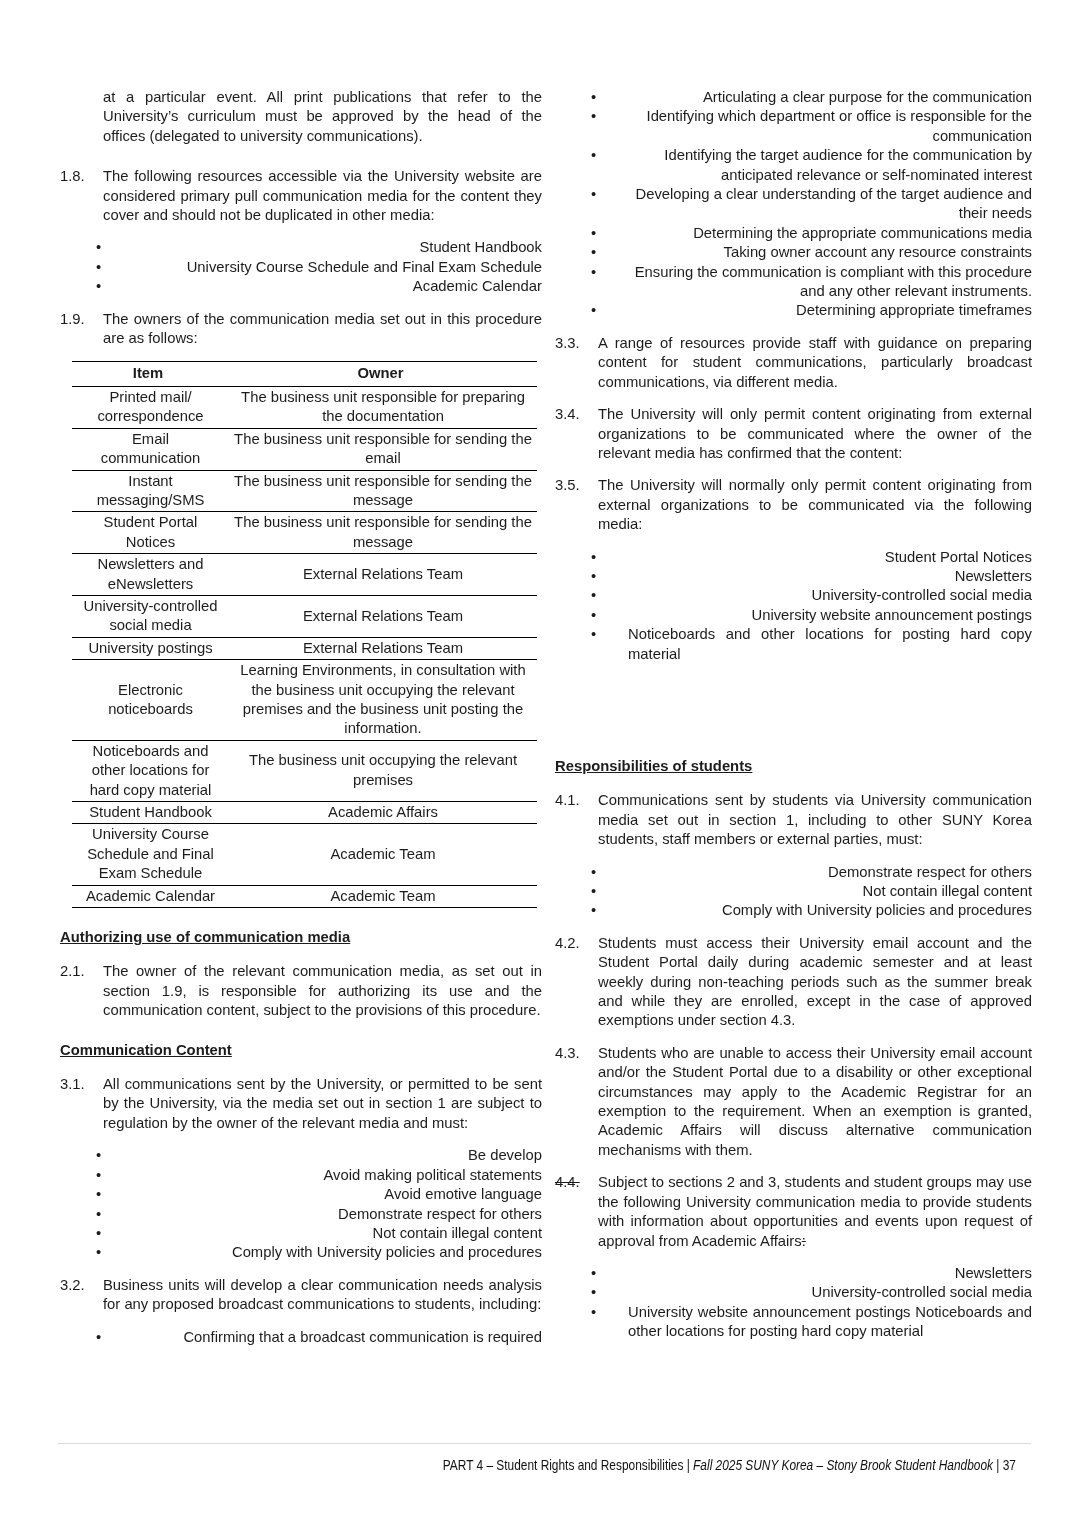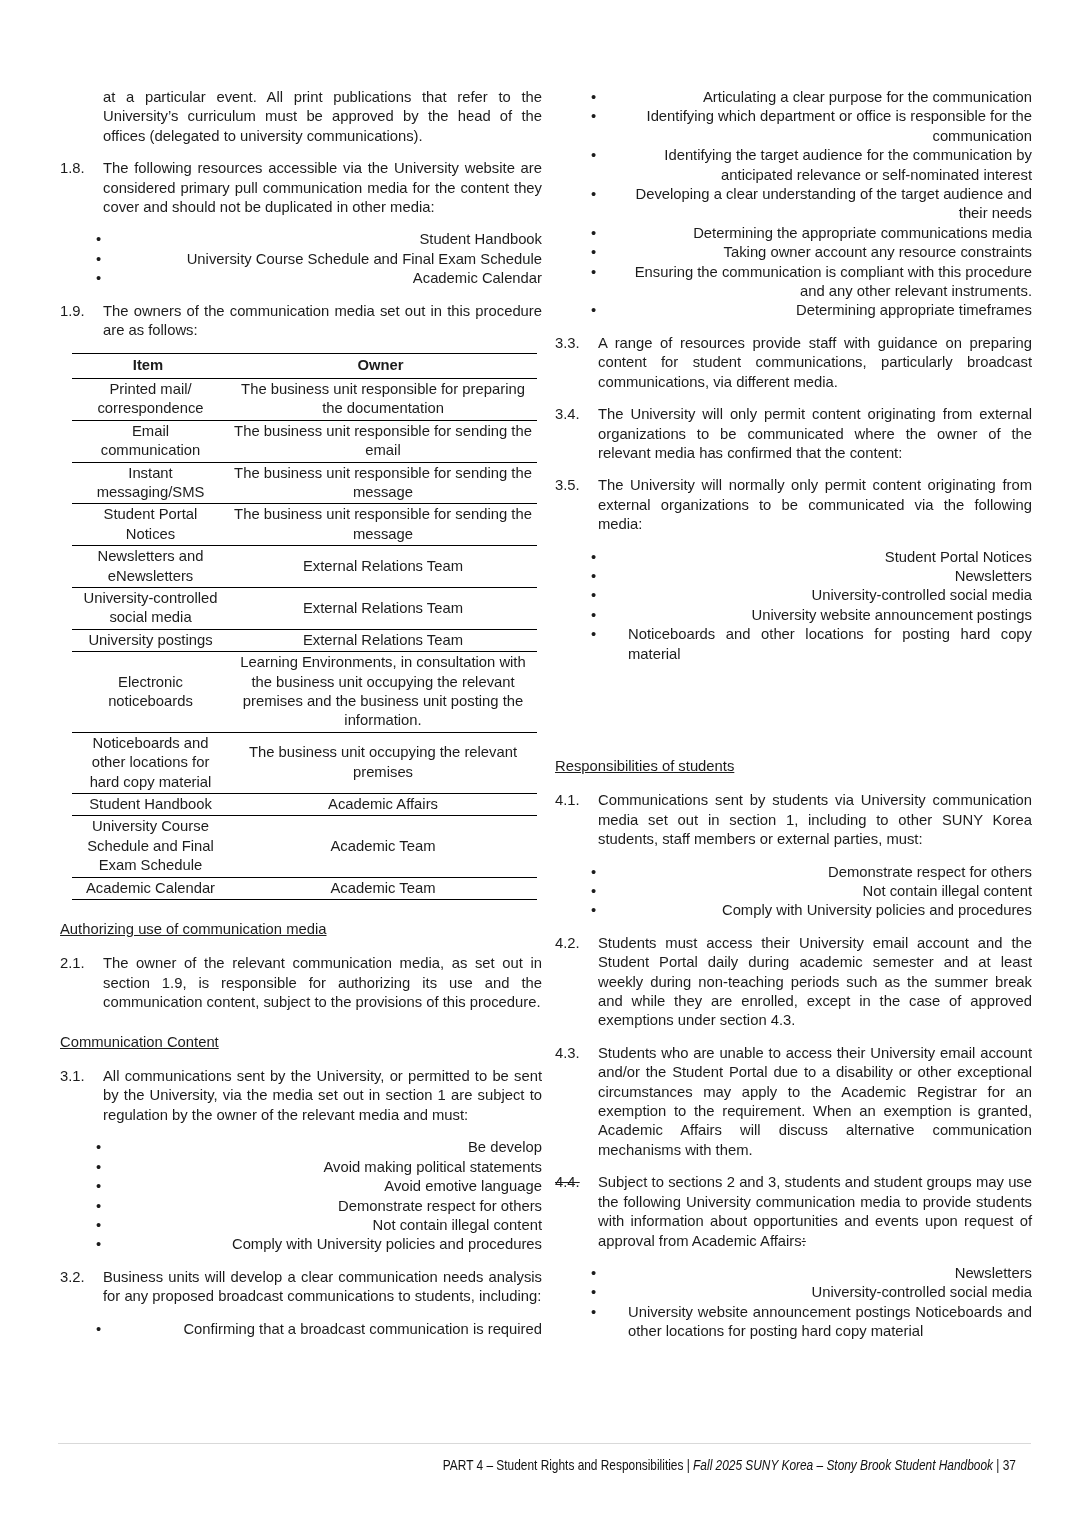--- a/index.html
+++ b/index.html
@@ -9,28 +9,28 @@
     font-size:14.8px; line-height:19.4px;
     overflow:hidden;
   }
   .col { position:absolute; top:88px; }
   .col-left  { left:60px;  width:482px; }
   .col-right { left:555px; width:477px; }
 
   .para { display:flex; margin:0 0 13px 0; }
   .para .num { flex:none; width:43px; }
   .para .ptext { flex:1; text-align:justify; }
-  .indented { padding-left:43px; text-align:justify; margin:0 0 13px 0; }
+  .indented { padding-left:43px; text-align:justify; margin:0 0 21px 0; }
 
   .bullets { list-style:none; margin:0 0 13px 0; padding:0; }
   .bullets li { position:relative; padding-left:73px; text-align:right; }
   .bullets li::before { content:"\2022"; position:absolute; left:36px; }
   .bullets li.justify { text-align:justify; }
 
-  .heading { text-decoration:underline; margin:20px 0 15px 0; }
+  .heading { text-decoration:underline; margin:20px 0 15px 0;font-weight:bold; }
   .strike { text-decoration:line-through; }
 
   table.owners { border-collapse:collapse; width:465px; margin:4px 0 16px 12px; table-layout:fixed; }
   table.owners th, table.owners td { padding:1px 4px 1px 9px; vertical-align:middle; text-align:center; }
   table.owners th { border-top:1.5px solid #000; border-bottom:1.5px solid #000; text-align:center; padding:2px 4px; }
   table.owners td { border-bottom:1.4px solid #000; }
   table.owners col.c1 { width:152px; }
 
   .spacer-resp { height:60px; }
 

